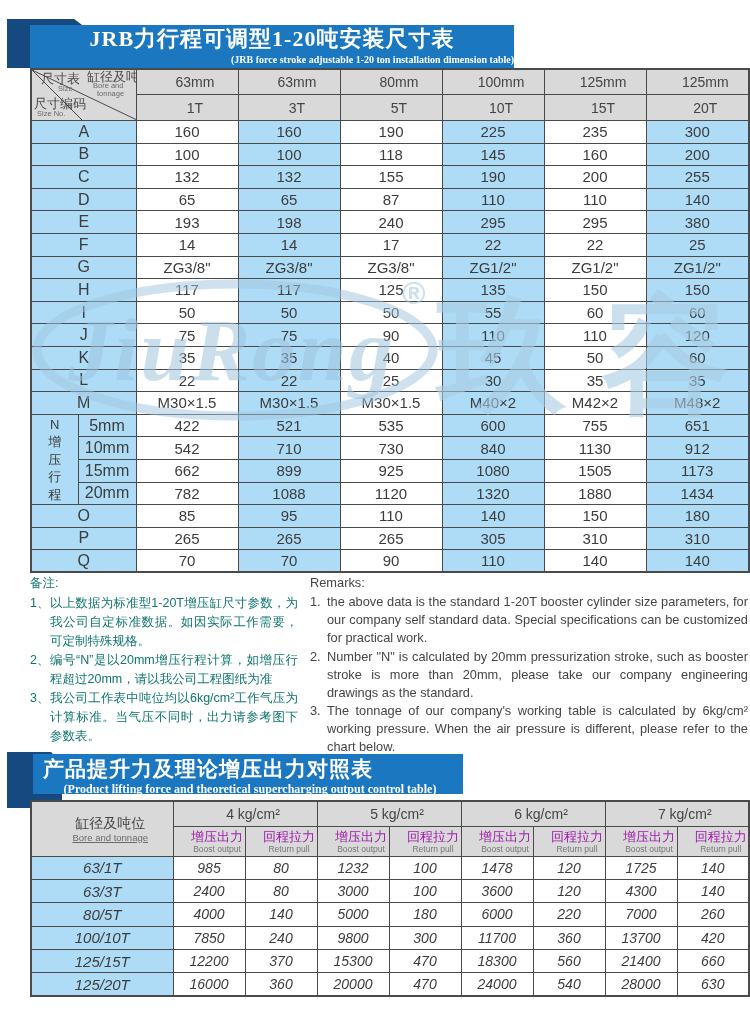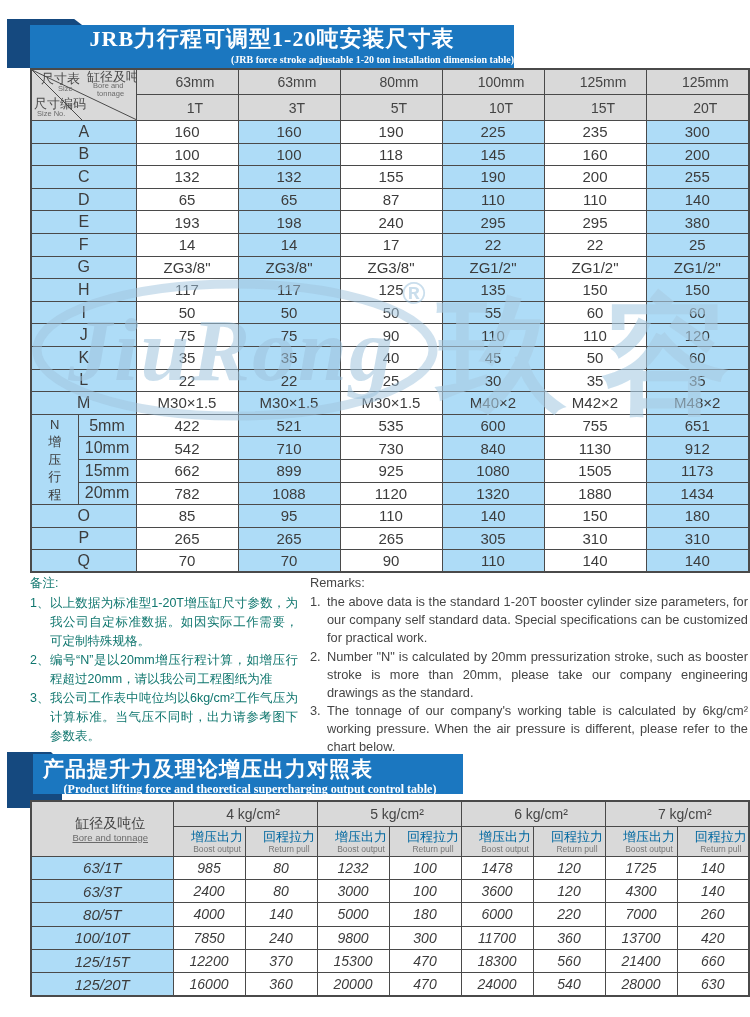--- a/index.html
+++ b/index.html
@@ -42,21 +42,21 @@
   .corner-box{position:relative;width:105px;height:50px;}
   .corner-svg{position:absolute;left:0;top:0;width:105px;height:50px;}
   .corner-svg line{stroke:#4a4a4a;stroke-width:1;}
   .ctxt{position:absolute;font-size:13px;line-height:9px;color:#4a4a4a;white-space:nowrap;}
   .ctxt.en{font-size:7.5px;line-height:8px;color:#6a6a6a;}
 
   
   .vlab{font-size:13px;line-height:17.5px;font-weight:normal;}
 
   
-  .s-zh{font-size:13px;line-height:15px;color:#0369a1;}
+  .s-zh{font-size:13px;line-height:15px;color:#a21caf;}
   .s-en{font-size:8.5px;line-height:10px;color:#767676;}
   .c2-zh{font-size:14px;line-height:17px;}
   .c2-en{font-size:9.5px;line-height:11px;color:#6a6a6a;text-decoration:underline;}
 
   
   .wm{left:30px;top:262px;width:718px;height:175px;pointer-events:none;z-index:6;}
   .wm svg{width:718px;height:175px;}
   .wm-ellipse{fill:none;stroke:#9fc4de;stroke-width:9;opacity:.5;}
   .wm-logo{font-family:"Liberation Serif",serif;font-style:italic;font-weight:bold;
            font-size:88px;fill:#9fc4de;opacity:.55;letter-spacing:2px;}

